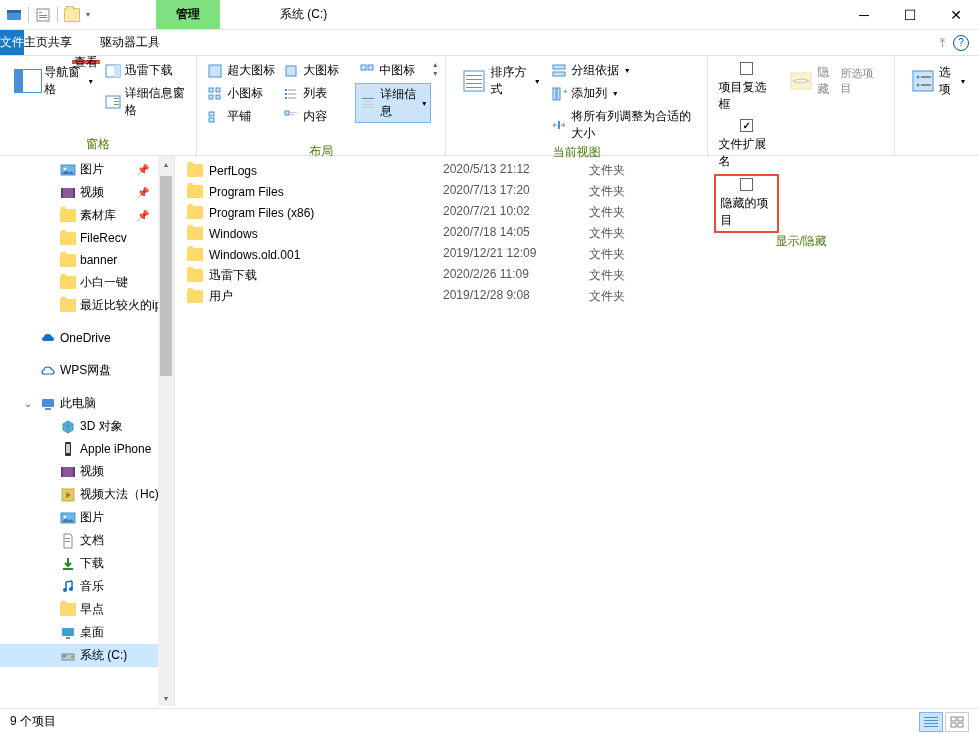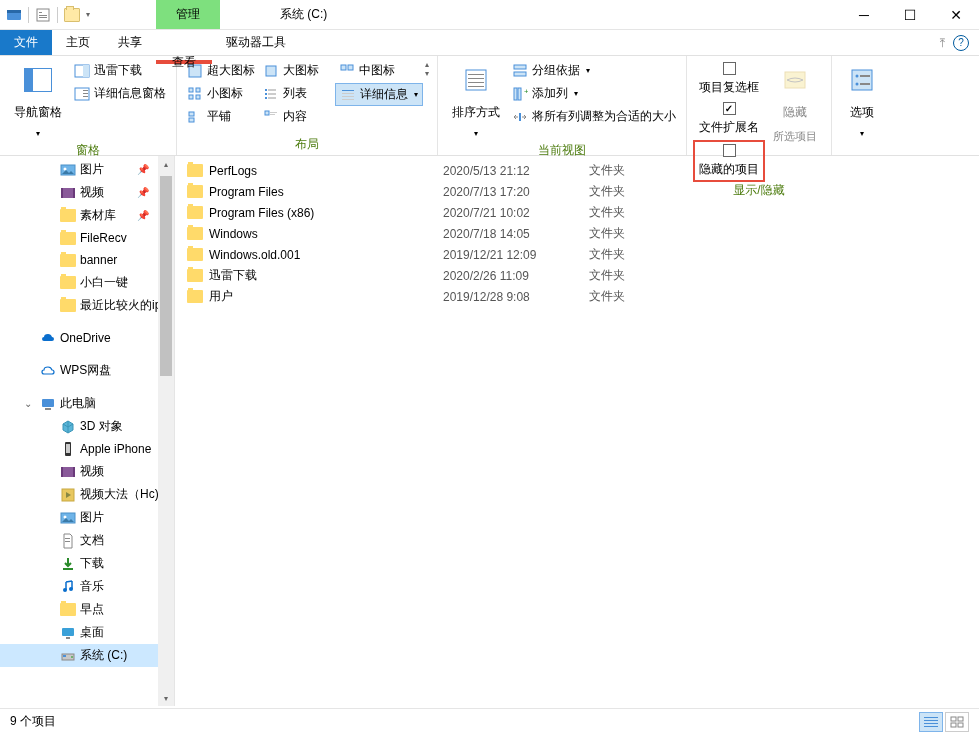--- a/index.html
+++ b/index.html
@@ -6,40 +6,40 @@
 body { width: 979px; height: 734px; background: #fff; font-size: 12px; color: #000; overflow: hidden; position: relative; }
 
 
 .titlebar { height: 30px; display: flex; align-items: center; border-bottom: 1px solid #e5e5e5; }
 .qat { display: flex; align-items: center; gap: 6px; padding: 0 6px; }
 .qat-icon { width: 16px; height: 16px; display: flex; align-items: center; justify-content: center; }
 .qat-sep { width: 1px; height: 16px; background: #ccc; }
 .folder-mini { width: 16px; height: 14px; background: #ffe9a6; border: 1px solid #d9bf6f; border-radius: 1px; position: relative; }
 .folder-mini::before { content: ""; position: absolute; top: -3px; left: 1px; width: 6px; height: 3px; background: #ffe9a6; border: 1px solid #d9bf6f; border-bottom: none; }
 .dropdown-caret { font-size: 8px; color: #666; }
-.context-tab { background: #7ee07e; padding: 4px 20px; height: 100%; display: flex; align-items: center; margin-left: 60px; }
+.context-tab { background: #7ee07e; padding: 4px 20px; height: 100%; display: flex; align-items: center; margin-left: 60px; font-weight: bold; }
 .title-text { margin-left: 60px; font-size: 12px; }
 .win-controls { margin-left: auto; display: flex; }
 .win-btn { width: 46px; height: 30px; display: flex; align-items: center; justify-content: center; font-size: 14px; }
 
 
 .tabs { height: 26px; display: flex; align-items: stretch; border-bottom: 1px solid #e1e1e1; position: relative; }
-.tab { padding: 0 14px; display: flex; align-items: center; font-size: 12px; position: relative; }
+.tab { padding: 0 0; display: flex; align-items: center; font-size: 12px; position: relative; }
 .tab.file { background: #1979ca; color: #fff; }
 .tab.highlighted { border: 2px solid #e74c3c; margin-top: 30px; }
 .tab.context { color: #000000; }
 .tabs-right { margin-left: auto; display: flex; align-items: center; padding-right: 10px; gap: 8px; color: #666; }
 .help-icon { width: 16px; height: 16px; border: 1px solid #005a9e; border-radius: 50%; display: flex; align-items: center; justify-content: center; color: #005a9e; font-size: 10px; }
 
 
 .ribbon { height: 100px; background: #fff; border-bottom: 1px solid #e1e1e1; display: flex; }
 .ribbon-group { border-right: 1px solid #e5e5e5; display: flex; flex-direction: column; padding: 4px 6px 0; }
 .ribbon-group-content { flex: 1; display: flex; align-items: flex-start; }
 .ribbon-group-label { text-align: center; font-size: 12px; color: #4d7c0f; padding-bottom: 2px; }
-.ribbon-big-btn { display: flex; flex-direction: column; align-items: center; justify-content: center; padding: 4px 8px; gap: 8px; min-width: 48px; }
+.ribbon-big-btn { display: flex; flex-direction: row; align-items: center; justify-content: center; padding: 4px 8px; gap: 2px; min-width: 48px; }
 .ribbon-big-icon { width: 32px; height: 32px; display: flex; align-items: center; justify-content: center; }
 .ribbon-small-btn { display: flex; align-items: center; gap: 4px; padding: 2px 4px; font-size: 12px; min-width: 76px; }
 .ribbon-small-icon { width: 16px; height: 16px; display: flex; align-items: center; justify-content: center; }
 .ribbon-col { display: flex; flex-direction: column; gap: 2px; }
 .ribbon-checked { background: #cce4f7; border: 1px solid #7eb4ea; }
 .checkbox-item { display: flex; align-items: center; gap: 4px; padding: 2px 4px; flex-direction: column; }
 .checkbox { width: 13px; height: 13px; border: 1px solid #666; display: flex; align-items: center; justify-content: center; font-size: 10px; background: #fff; }
 .checkbox.checked::after { content: "✓"; color: #000; font-weight: bold; }
 .highlighted-red { border: 2px solid #e74c3c; }
 
@@ -52,21 +52,21 @@
 .tree-item { display: flex; align-items: center; padding: 3px 4px; gap: 4px; }
 .tree-item.selected { background: #cce8ff; }
 .tree-indent { width: 16px; }
 .tree-caret { width: 12px; font-size: 10px; color: #666; }
 .tree-icon { width: 16px; height: 16px; display: flex; align-items: center; justify-content: center; font-size: 14px; }
 .pin-icon { margin-left: auto; color: #888; font-size: 10px; padding-right: 20px; }
 .folder-icon { width: 16px; height: 13px; background: #ffda6a; border-radius: 1px; position: relative; }
 .folder-icon::before { content: ""; position: absolute; top: -2px; left: 1px; width: 5px; height: 2px; background: #ffda6a; }
 
 .file-list { flex: 1; padding: 4px 10px; }
-.file-row { display: flex; align-items: center; padding: 2px 2px; gap: 6px; }
+.file-row { display: flex; padding: 2px 2px; gap: 6px; }
 .file-name { width: 250px; display: flex; align-items: center; gap: 6px; }
 .file-date { width: 140px; color: #555; }
 .file-type { width: 80px; color: #555; }
 
 
 .statusbar { position: absolute; bottom: 0; left: 0; right: 0; height: 26px; border-top: 1px solid #e5e5e5; display: flex; align-items: center; padding: 0 10px; font-size: 12px; }
 .status-right { margin-left: auto; display: flex; gap: 2px; }
 .view-btn { width: 24px; height: 20px; border: 1px solid #ccc; display: flex; align-items: center; justify-content: center; font-size: 10px; }
 .view-btn.active { background: #cce4f7; border-color: #7eb4ea; }
 

